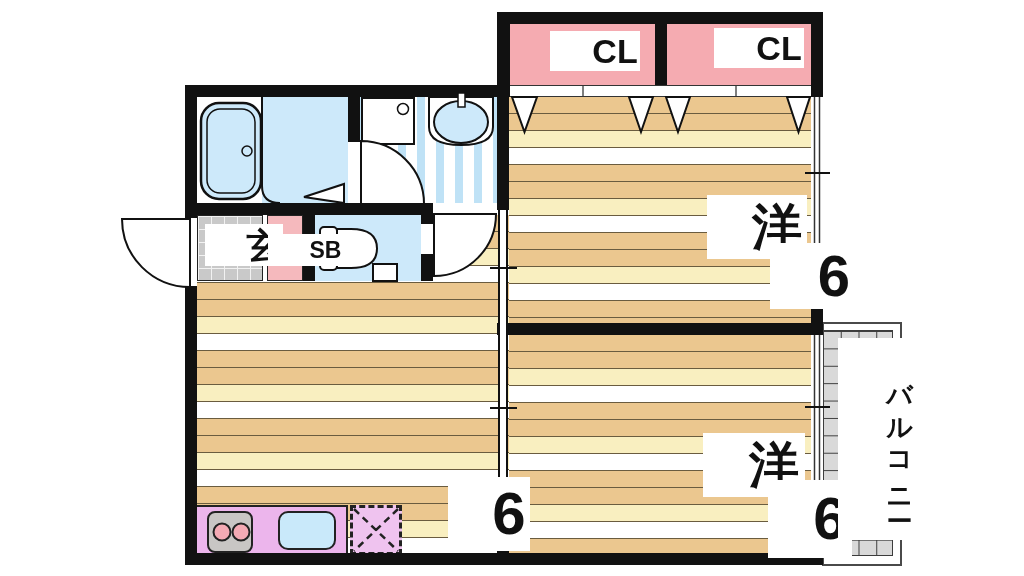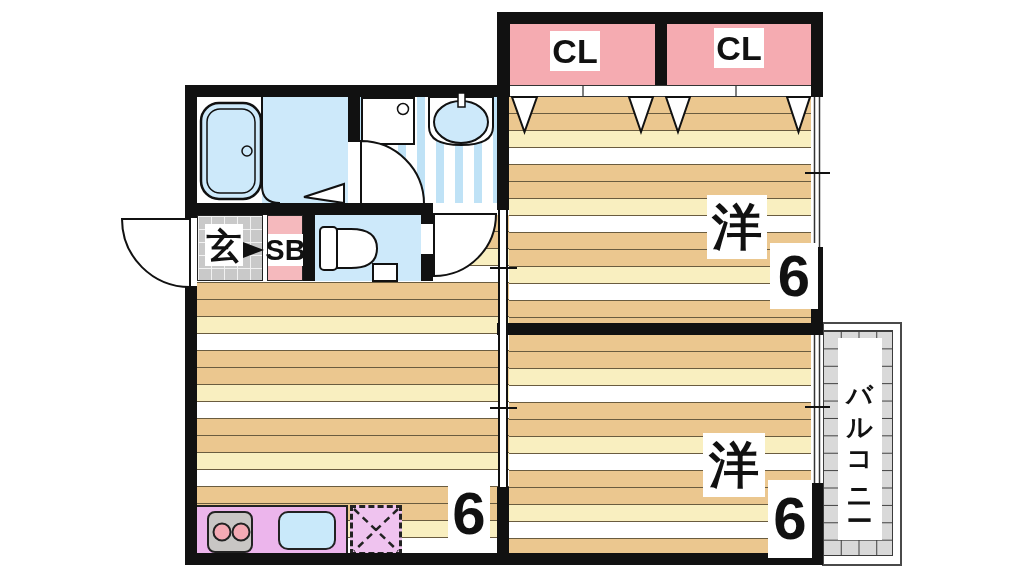--- a/index.html
+++ b/index.html
@@ -30,21 +30,21 @@
     background-color:#d9d9d9;
     background-image:linear-gradient(to right,#3c3c3c 1px,transparent 1px),
                      linear-gradient(to bottom,#3c3c3c 1px,transparent 1px);
     background-size:17.75px 17.4px;
     border:1px solid #3c3c3c;
     box-sizing:border-box;
   }
   .pink{background:#f5abb1;}
   .waterblue{background:#cde9fa;}
   .lbl{position:absolute;background:#ffffff;color:#111;display:flex;align-items:center;
-       justify-content:center;font-weight:bold;line-height:1;}
+       justify-content:center;font-weight:bold;line-height:1;padding-left:40px;}
   .slider{position:absolute;background:#ffffff;border-left:2.5px solid #111;
           border-right:2.5px solid #111;box-sizing:border-box;}
   .track{position:absolute;background:#ffffff;border-top:1.5px solid #333;
          border-bottom:1.5px solid #333;box-sizing:border-box;}
   .vtext{writing-mode:vertical-rl;text-orientation:upright;letter-spacing:6px;}
   svg{position:absolute;left:0;top:0;}
 </style>
 </head>
 <body>
 
@@ -152,16 +152,16 @@
 
   <div class="lbl" style="left:707px;top:195px;width:60px;height:64px;font-size:50px">洋</div>
   <div class="lbl" style="left:770px;top:243px;width:48px;height:66px;font-size:58px">6</div>
 
   <div class="lbl" style="left:703px;top:433px;width:62px;height:64px;font-size:50px">洋</div>
   <div class="lbl" style="left:768px;top:480px;width:44px;height:78px;font-size:60px">6</div>
 
   <div class="lbl" style="left:448px;top:477px;width:42px;height:74px;font-size:60px">6</div>
 
   <div class="lbl" style="left:205px;top:224px;width:38px;height:42px;font-size:35px">玄</div>
-  <div class="lbl" style="left:268px;top:234px;width:35px;height:32px;font-size:29px">SB</div>
+  <div class="lbl" style="left:268px;top:234px;width:35px;height:32px;font-size:23px">SB</div>
 
   <div class="lbl vtext" style="left:838px;top:338px;width:44px;height:202px;font-size:26px">バルコニー</div>
 </div>
 
 </body></html>

